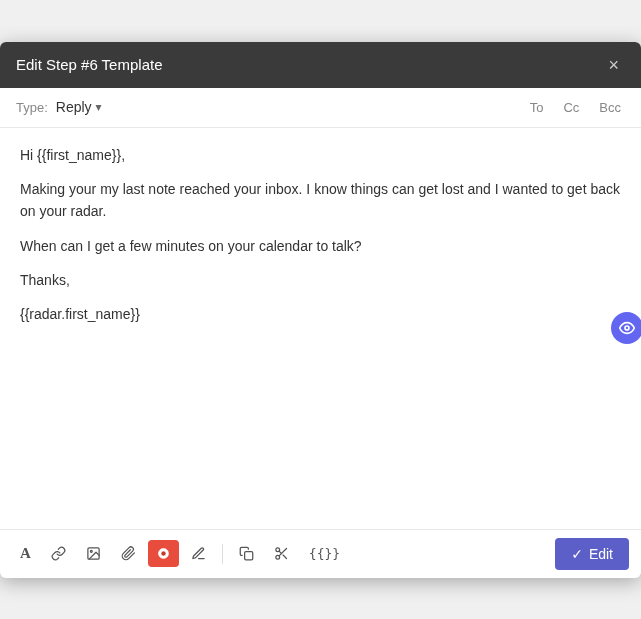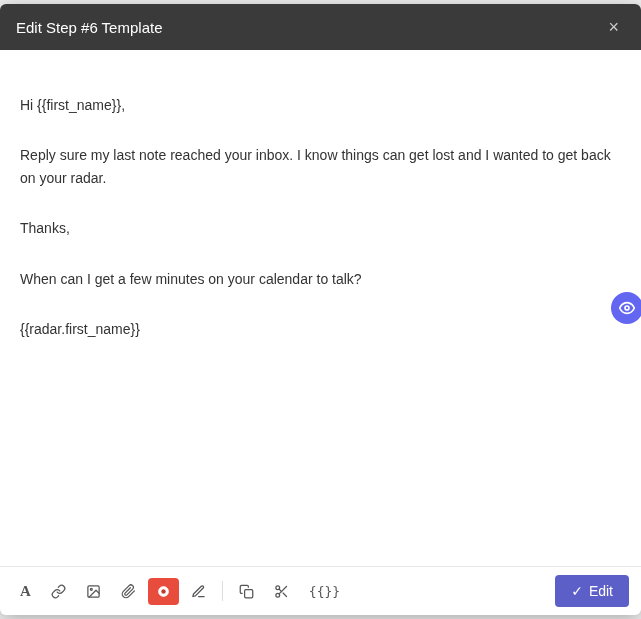--- a/index.html
+++ b/index.html
@@ -1,20 +1,20 @@
 <!DOCTYPE html>
 <html><head>
   <meta charset="utf-8">
   <style>
     * { box-sizing: border-box; margin: 0; padding: 0; }
     body { font-family: -apple-system, BlinkMacSystemFont, 'Segoe UI', Arial, sans-serif; font-size: 14px; background: #f0f0f0; display: flex; justify-content: center; align-items: center; min-height: 100vh; }
 
     .modal {
       width: 641px;
-      height: 611px;
+      height: 536px;
       background: #fff;
       border-radius: 6px;
       overflow: hidden;
       display: flex;
       flex-direction: column;
       box-shadow: 0 4px 20px rgba(0,0,0,0.3);
     }
 
     .modal-header {
       background: #3a3a3a;
@@ -92,21 +92,20 @@
       padding: 16px 20px;
       overflow-y: auto;
       line-height: 1.6;
       color: #333;
       font-size: 14px;
       position: relative;
     }
 
     .email-body p {
       margin-bottom: 12px;
-      margin-top: 28px;
     }
 
     .floating-btn {
       position: absolute;
       right: -2px;
       top: 50%;
       transform: translateY(-50%);
       width: 32px;
       height: 32px;
       background: #6366f1;
@@ -181,26 +180,38 @@
 </head>
 <body>
 
 <div class="modal">
 
   <div class="modal-header">
     <span class="modal-title">Edit Step #6 Template</span>
     <button class="close-btn">×</button>
   </div>
 
+  <div class="type-row">
+    <span class="type-label">Type:</span>
+    <div class="type-select-wrapper">
+      <span class="type-value">Reply</span>
+      <span class="chevron-icon">▾</span>
+    </div>
+    <div class="type-actions">
+      <button class="type-action-btn">To</button>
+      <button class="type-action-btn">Cc</button>
+      <button class="type-action-btn">Bcc</button>
+    </div>
+  </div>
 
   <div class="email-body">
     <p>Hi {{first_name}},</p>
-    <p>Reply sure my last note reached your inbox. I know things can get lost and I wanted to get back on your radar.</p>
+    <p>Making your my last note reached your inbox. I know things can get lost and I wanted to get back on your radar.</p>
+    <p>When can I get a few minutes on your calendar to talk?</p>
     <p>Thanks,</p>
-    <p>When can I get a few minutes on your calendar to talk?</p>
     <p>{{radar.first_name}}</p>
 
     <div class="floating-btn">
       <svg width="16" height="16" viewBox="0 0 24 24" fill="none" stroke="white" stroke-width="2.5" stroke-linecap="round" stroke-linejoin="round">
         <path d="M1 12s4-8 11-8 11 8 11 8-4 8-11 8-11-8-11-8z"></path>
         <circle cx="12" cy="12" r="3"></circle>
       </svg>
     </div>
   </div>
 

